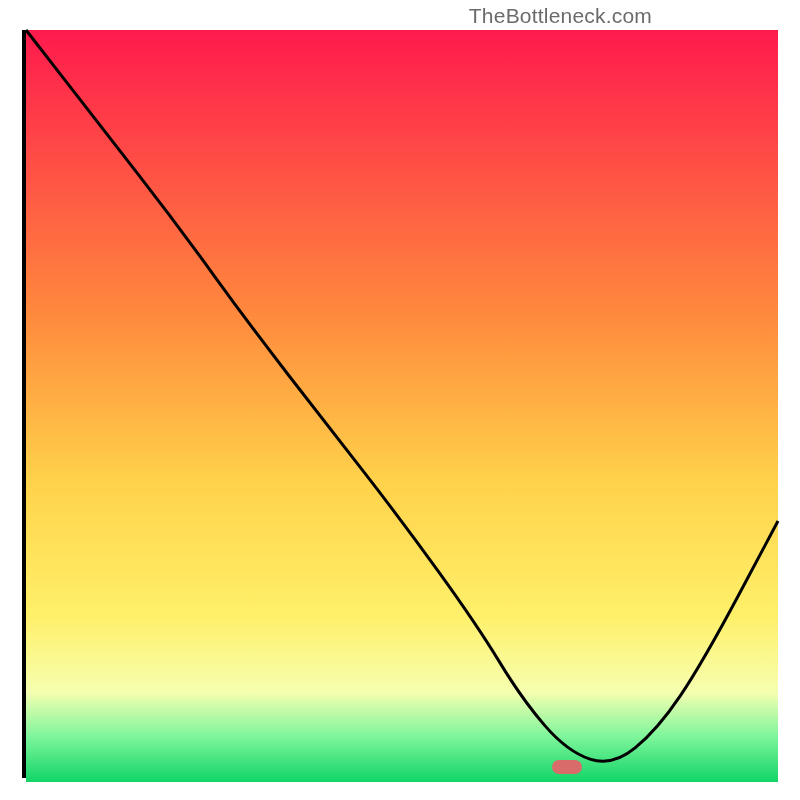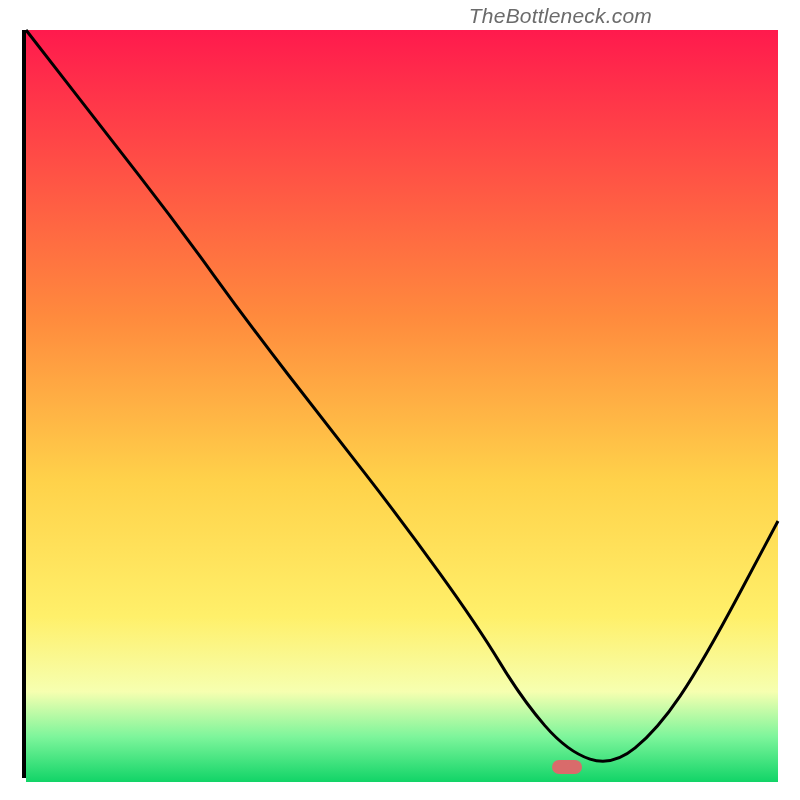--- a/index.html
+++ b/index.html
@@ -7,21 +7,20 @@
     padding: 0;
     width: 800px;
     height: 800px;
     background: #ffffff;
     font-family: Arial, Helvetica, sans-serif;
   }
   .container {
     position: relative;
     width: 668px;
     height: 800px;
-    font-style: italic;
   }
   .watermark {
     position: absolute;
     top: 4px;
     right: 16px;
     font-size: 21px;
     font-weight: 500;
     color: #6b6b6b;
     letter-spacing: 0.2px;
   }

